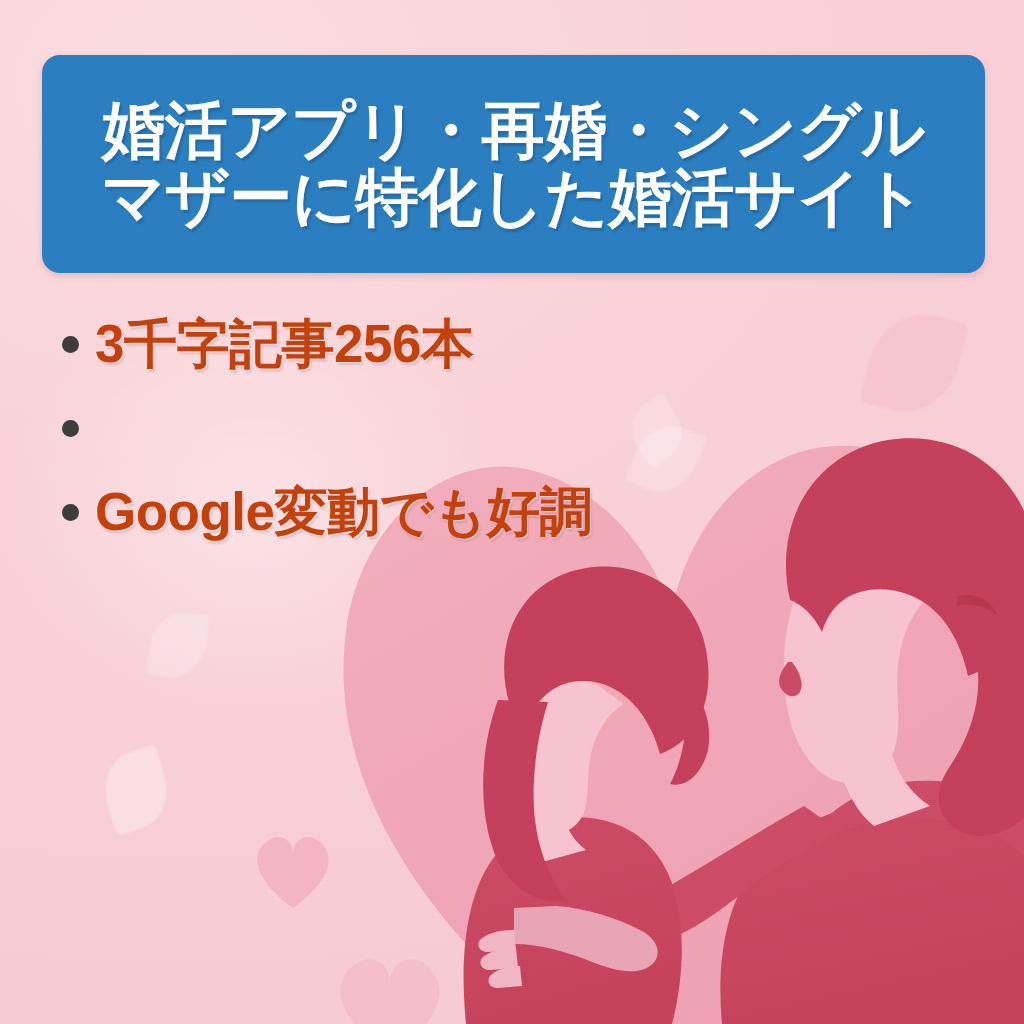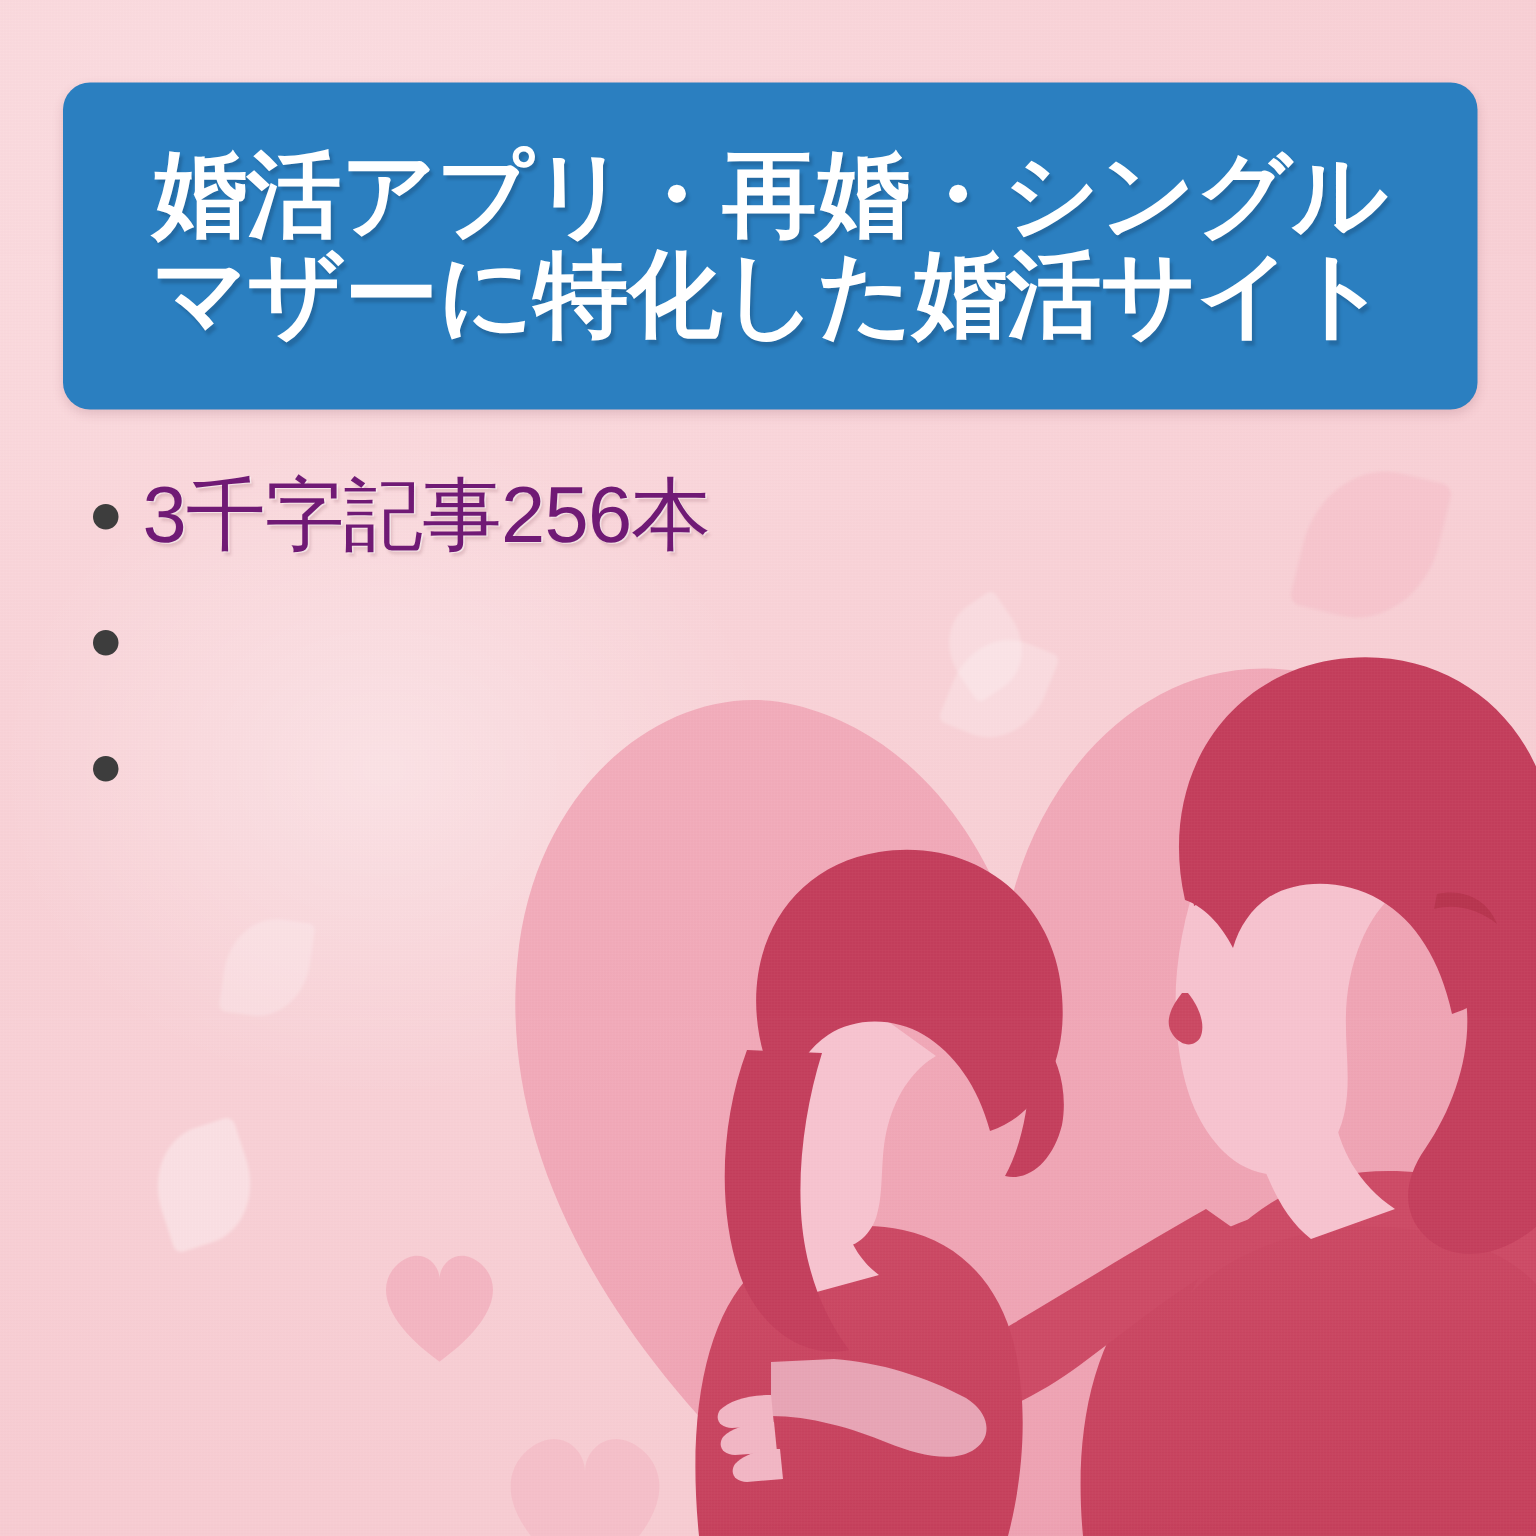--- a/index.html
+++ b/index.html
@@ -101,23 +101,23 @@
   }
   .bullet-dot {
     width: 17px;
     height: 17px;
     border-radius: 50%;
     background: #3d3d3d;
     margin-right: 16px;
     flex: 0 0 auto;
   }
   .bullet-text {
-    color: #701a75;
+    color: #c2410c;
     font-size: 53px;
-    font-weight: normal;
+    font-weight: bold;
     line-height: 1.05;
     white-space: nowrap;
     letter-spacing: -0.5px;
     text-shadow:
       1px 1px 0 rgba(255,255,255,0.55),
       2px 3px 2px rgba(150, 95, 110, 0.22);
   }
 
   
   .grain {
@@ -316,16 +316,17 @@
   <div class="bullets">
     <div class="bullet-row">
       <span class="bullet-dot"></span>
       <span class="bullet-text">3千字記事256本</span>
     </div>
     <div class="bullet-row">
       <span class="bullet-dot"></span>
     </div>
     <div class="bullet-row">
       <span class="bullet-dot"></span>
+      <span class="bullet-text">Google変動でも好調</span>
     </div>
   </div>
 
 </div>
 
 </body></html>

